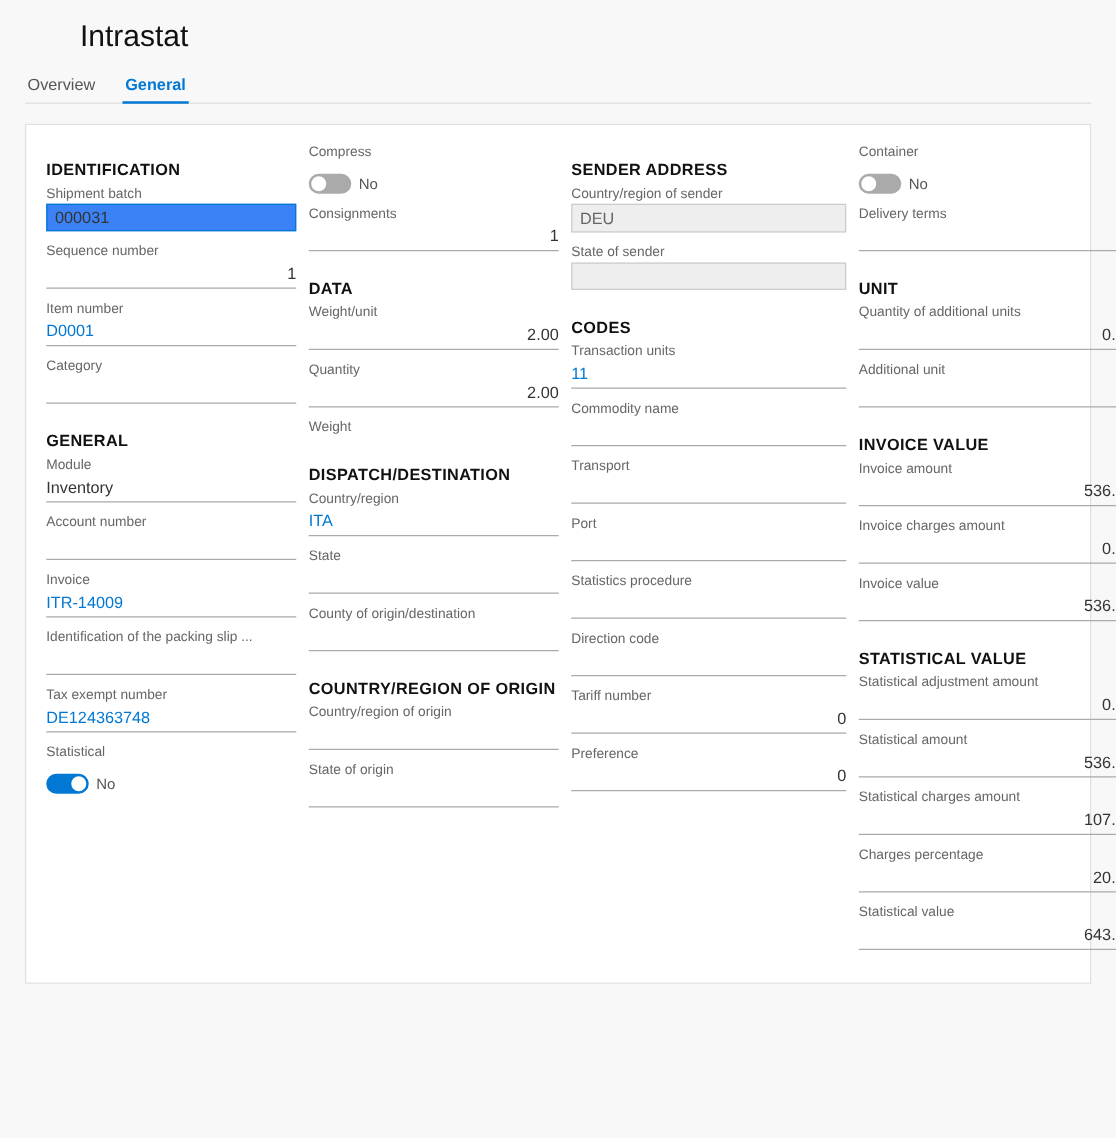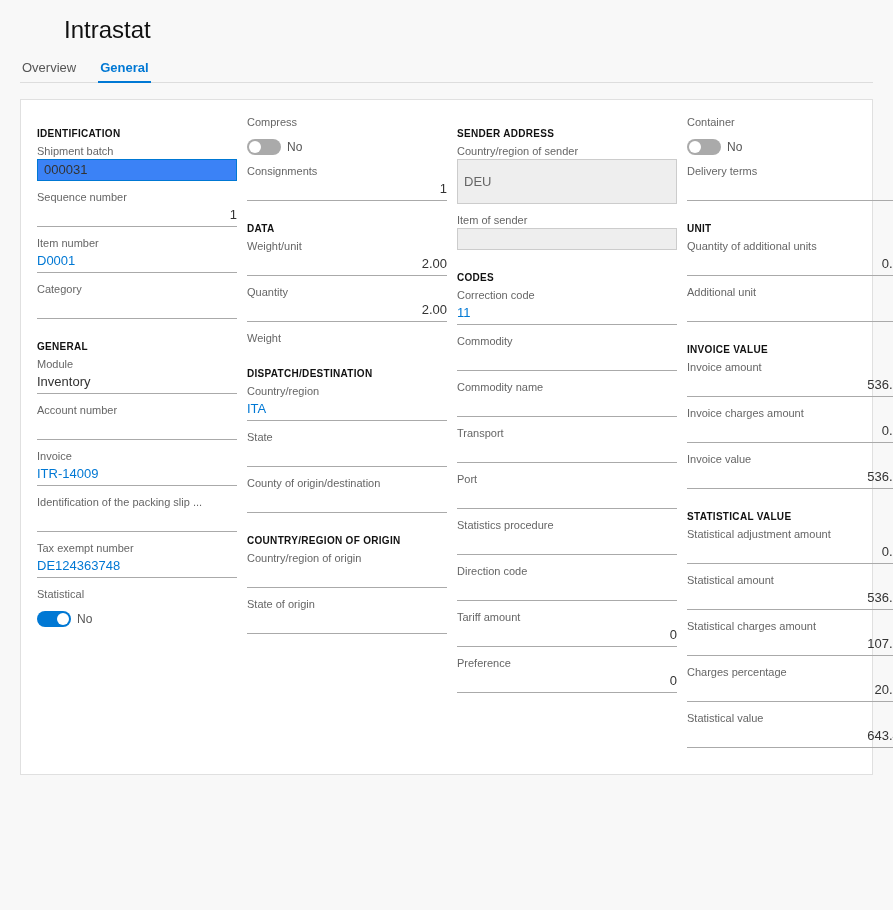--- a/index.html
+++ b/index.html
@@ -40,21 +40,21 @@
       display: grid;
       grid-template-columns: 200px 200px 220px 220px;
       gap: 0 10px;
       background: #fff;
       padding: 16px;
       border: 1px solid #e0e0e0;
     }
     .col { display: flex; flex-direction: column; }
     .section-title {
       font-weight: 700;
-      font-size: 10px;
+      font-size: 13px;
       text-transform: uppercase;
       margin: 12px 0 6px 0;
       color: #111;
       letter-spacing: 0.3px;
     }
     .field { margin-bottom: 10px; }
     .field-label {
       font-size: 11px;
       color: #666;
       margin-bottom: 2px;
@@ -214,58 +214,54 @@
     <div class="field">
       <div class="field-label">State of origin</div>
       <div class="field-value">&nbsp;</div>
     </div>
   </div>
 
   <div class="col">
     <div class="section-title">SENDER ADDRESS</div>
     <div class="field">
       <div class="field-label">Country/region of sender</div>
-      <div class="field-value" style="background:#eee; color:#666; padding: 14px 6px; border:1px solid #ccc;">DEU</div>
-    </div>
-    <div class="field">
-      <div class="field-label">Item of sender</div>
+      <div class="field-value" style="background:#eee; color:#666; padding: 3px 6px; border:1px solid #ccc;">DEU</div>
+    </div>
+    <div class="field">
+      <div class="field-label">State of sender</div>
       <div class="field-value" style="background:#eee; border:1px solid #ccc; min-height:22px;">&nbsp;</div>
     </div>
 
     <div class="section-title">CODES</div>
     <div class="field">
-      <div class="field-label">Correction code</div>
+      <div class="field-label">Transaction units</div>
       <div class="field-value link">11</div>
     </div>
     <div class="field">
-      <div class="field-label">Commodity</div>
-      <div class="field-value">&nbsp;</div>
-    </div>
-    <div class="field">
       <div class="field-label">Commodity name</div>
       <div class="field-value">&nbsp;</div>
     </div>
     <div class="field">
       <div class="field-label">Transport</div>
       <div class="field-value">&nbsp;</div>
     </div>
     <div class="field">
       <div class="field-label">Port</div>
       <div class="field-value">&nbsp;</div>
     </div>
     <div class="field">
       <div class="field-label">Statistics procedure</div>
       <div class="field-value">&nbsp;</div>
     </div>
     <div class="field">
       <div class="field-label">Direction code</div>
       <div class="field-value">&nbsp;</div>
     </div>
     <div class="field">
-      <div class="field-label">Tariff amount</div>
+      <div class="field-label">Tariff number</div>
       <div class="field-value right">0</div>
     </div>
     <div class="field">
       <div class="field-label">Preference</div>
       <div class="field-value right">0</div>
     </div>
   </div>
 
   <div class="col">
     <div class="field">

